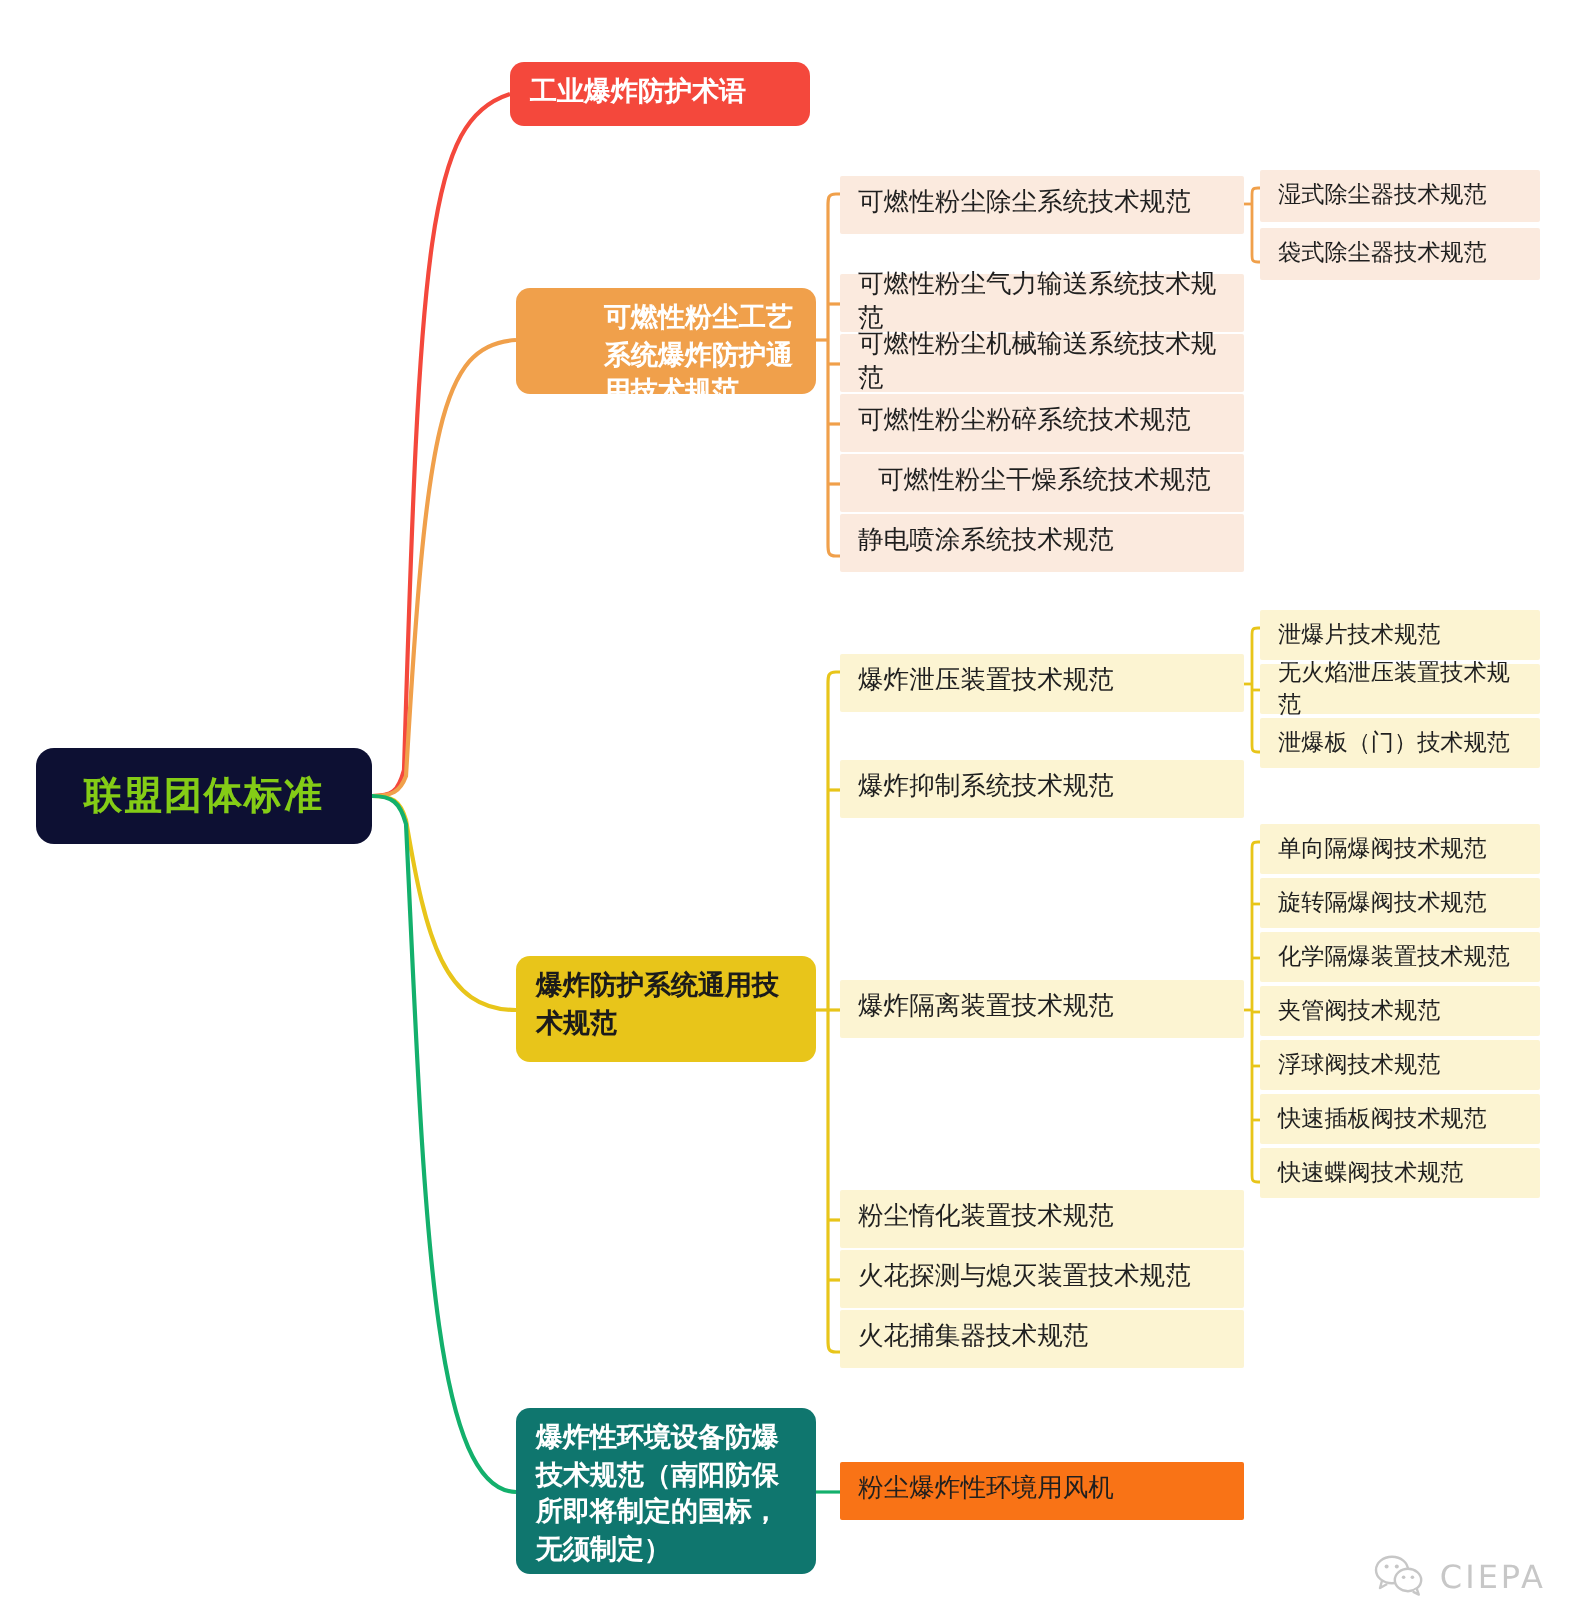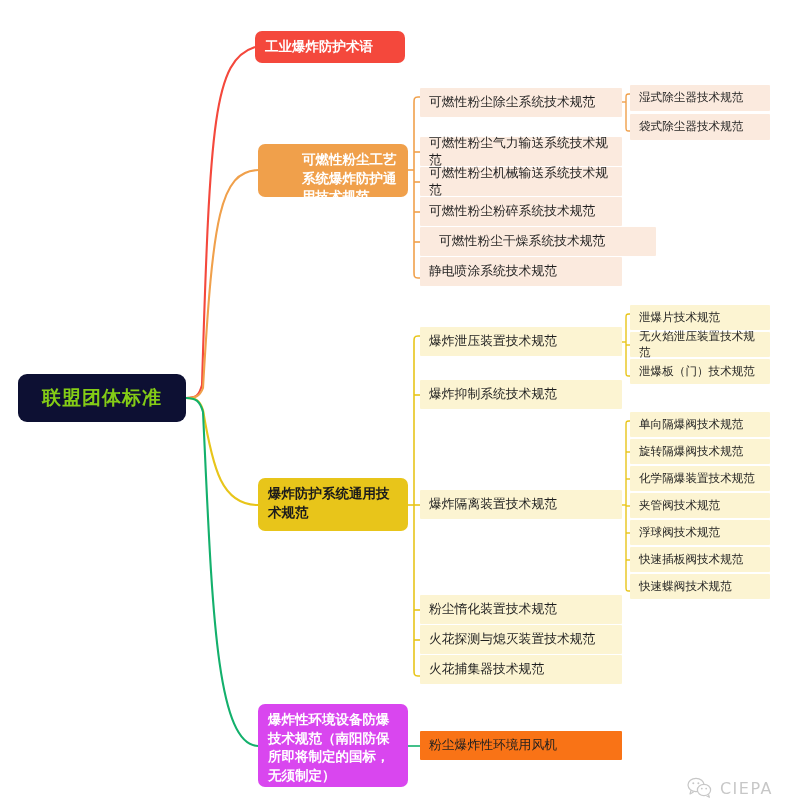--- a/index.html
+++ b/index.html
@@ -48,41 +48,41 @@
     color: #ffffff;
     font-size: 13.5px;
     font-weight: bold;
     line-height: 1.38;
     padding: 6px 10px;
     align-items: flex-start;
   }
   .n-b1 { left: 255px; top: 31px;  width: 150px; height: 32px; background: #f4483c; }
   .n-b2 { left: 258px; top: 144px; width: 150px; height: 53px; background: #f0a04b; padding-left: 44px; }
   .n-b3 { left: 258px; top: 478px; width: 150px; height: 53px; background: #e8c51a; color:#1b1b1b; }
-  .n-b4 { left: 258px; top: 704px; width: 150px; height: 83px; background: #d946ef; }
+  .n-b4 { left: 258px; top: 704px; width: 150px; height: 83px; background: #0f766e; }
 
   
   .chip {
     border-radius: 1px;
     font-size: 12.8px;
     color: #1f1f1f;
     padding: 4px 9px;
     line-height: 1.3;
     font-weight: normal;
   }
   .peach   { background: #fbeade; }
   .cream   { background: #fcf4d2; }
   .mint    { background: #f97316; }
 
   
   .n-o1 { left: 420px; top: 88px;  width: 202px; height: 29px; }
   .n-o2 { left: 420px; top: 137px; width: 202px; height: 29px; }
   .n-o3 { left: 420px; top: 167px; width: 202px; height: 29px; }
   .n-o4 { left: 420px; top: 197px; width: 202px; height: 29px; }
-  .n-o5 { left: 420px; top: 227px; width: 236px; height: 29px; padding-left: 19px; }
+  .n-o5 { left: 420px; top: 227px; width: 202px; height: 29px; padding-left: 19px; }
   .n-o6 { left: 420px; top: 257px; width: 202px; height: 29px; }
 
   
   .n-o1a { left: 630px; top: 85px;  width: 140px; height: 26px; font-size: 11.6px; }
   .n-o1b { left: 630px; top: 114px; width: 140px; height: 26px; font-size: 11.6px; }
 
   
   .n-y1 { left: 420px; top: 327px; width: 202px; height: 29px; }
   .n-y2 { left: 420px; top: 380px; width: 202px; height: 29px; }
   .n-y3 { left: 420px; top: 490px; width: 202px; height: 29px; }

